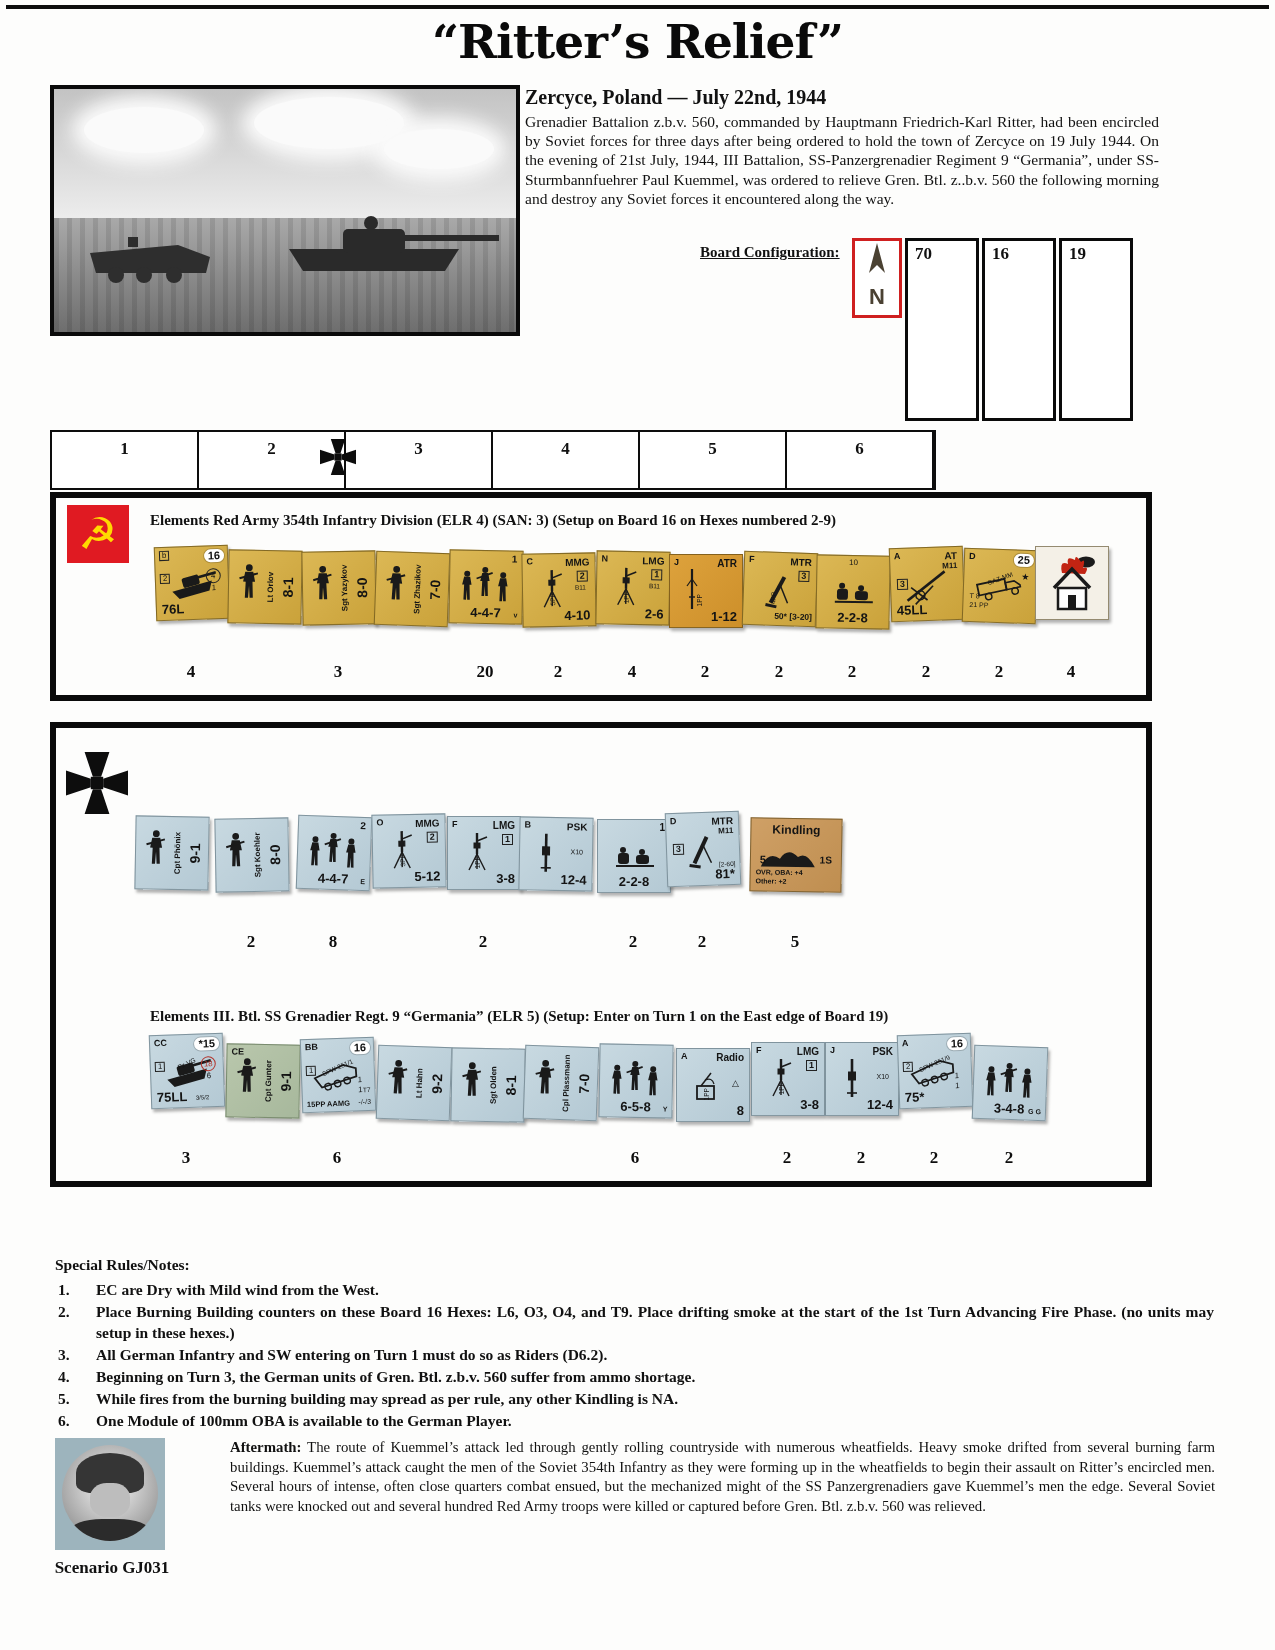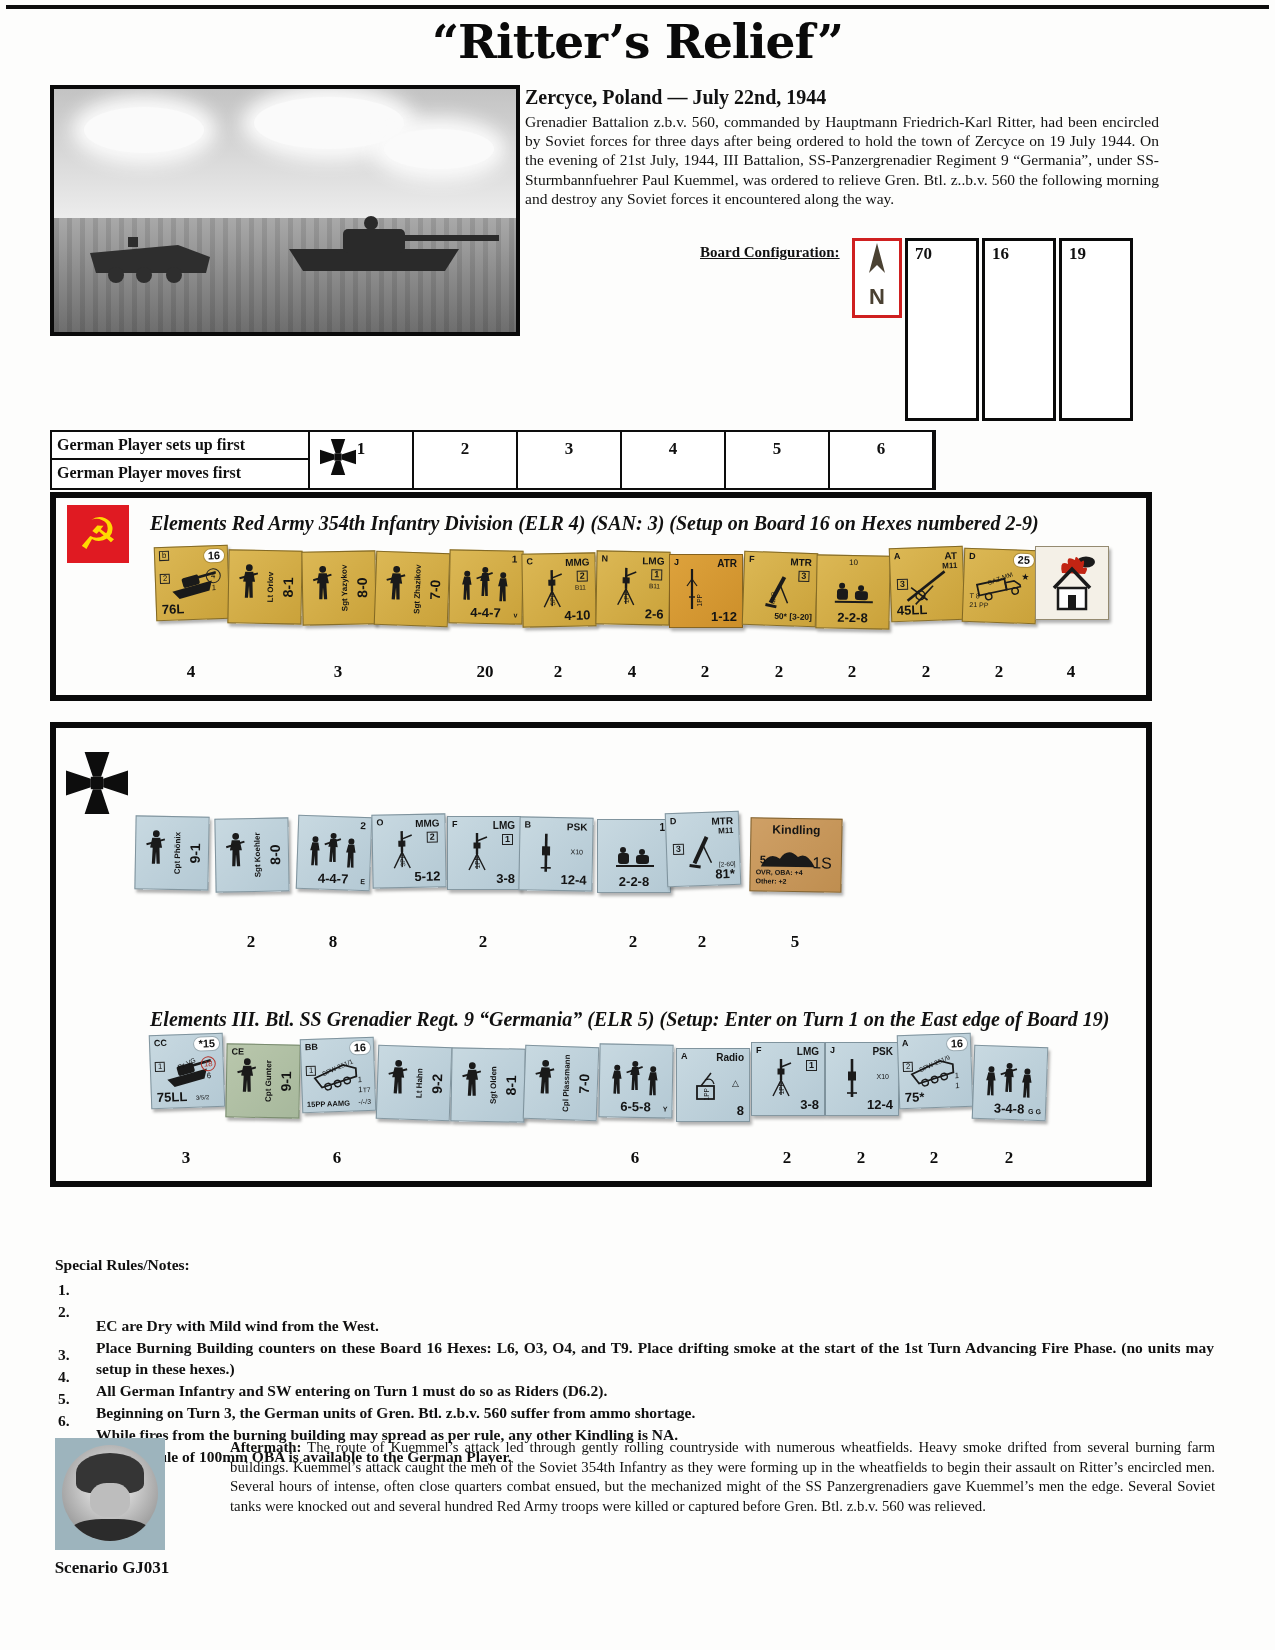--- a/index.html
+++ b/index.html
@@ -37,21 +37,21 @@
   .tt-cell{flex:1;border-right:2px solid #0d0d0d;text-align:center;font-weight:bold;font-size:17px;padding-top:7px;}
   .tt-cell:last-child{border-right:none;}
   .tt-cross{position:absolute;left:268px;top:7px;width:36px;height:36px;}
 
   .force-box{position:absolute;left:50px;border:6px solid #0a0a0a;background:#fdfdfc;}
   .force-box.sov{top:492px;width:1090px;height:197px;}
   .force-box.ger{top:722px;width:1090px;height:453px;}
   .flag-sov{position:absolute;left:67px;top:505px;width:62px;height:58px;background:#e01a22;text-align:center;}
   .flag-sov span{font-family:"DejaVu Sans",sans-serif;font-size:44px;line-height:58px;color:#ffd900;}
   .ger-cross{position:absolute;left:66px;top:752px;width:62px;height:62px;}
-  .force-h{position:absolute;font-size:20px;font-weight:bold;white-space:nowrap;font-style:italic;}
+  .force-h{position:absolute;font-size:15px;font-weight:bold;white-space:nowrap;}
   #sov-header{left:150px;top:512px;}
   #ger-header1{left:150px;top:780px;}
   #ger-header2{left:150px;top:1008px;}
 
   
   .counter{position:absolute;width:72px;height:72px;background:#d7b14a;border:1px solid rgba(70,55,15,.55);
     box-shadow:2px 3px 3px rgba(0,0,0,.30);font-family:"Liberation Sans",sans-serif;color:#141414;}
   .tone-sov{background:linear-gradient(135deg,#dcb855,#caa23a);}
   .tone-sov2{background:linear-gradient(135deg,#dda23c,#cd8f2a);}
   .tone-ger{background:linear-gradient(135deg,#c8d9e1,#b4c9d4);border-color:rgba(70,90,100,.5);}
@@ -85,21 +85,21 @@
   .cf-tr10{top:3px;left:50%;transform:translateX(-50%);font-size:8px;}
   .cf-sub{bottom:17px;right:4px;font-size:6.5px;white-space:nowrap;}
   .cf-subr{bottom:5px;right:4px;font-size:7px;}
   .cf-sub2{top:15px;right:5px;font-size:8px;font-weight:bold;}
   .cf-subl{bottom:6px;left:44px;font-size:6px;}
   .cf-diag{left:50%;top:40%;transform:translate(-50%,-50%) rotate(-22deg);font-size:6.5px;white-space:nowrap;}
   .cf-ml{bottom:22px;left:6px;font-size:7px;white-space:nowrap;}
   .cf-ml2{bottom:13px;left:6px;font-size:7px;white-space:nowrap;}
   .cf-fox{top:5px;left:50%;transform:translateX(-50%);font-size:12px;font-weight:bold;}
   .cf-fl5{top:36px;left:9px;font-size:11px;font-weight:bold;}
-  .cf-f1s{top:36px;right:9px;font-size:16px;font-weight:normal;text-align:right;}
+  .cf-f1s{top:36px;right:9px;font-size:10px;font-weight:bold;text-align:right;}
   .cf-fline1{bottom:15px;left:5px;font-size:7px;font-weight:bold;white-space:nowrap;}
   .cf-fline2{bottom:6px;left:5px;font-size:7px;font-weight:bold;white-space:nowrap;}
   .cf-vname{left:58%;top:50%;transform:translate(-50%,-50%) rotate(-90deg);font-size:8px;font-weight:bold;white-space:nowrap;}
   .cf-vstat{left:82%;top:50%;transform:translate(-50%,-50%) rotate(-90deg);font-size:14px;font-weight:bold;white-space:nowrap;}
   .c-icon{position:absolute;}
   .ci-infantry-icon{left:8px;top:12px;}
   .ci-squad-icon{left:8px;top:14px;}
   .ci-crew-icon{left:16px;top:24px;}
   .ci-mg-icon{left:16px;top:14px;}
   .ci-atr-icon{left:14px;top:12px;}
@@ -111,21 +111,21 @@
   .ci-halftrack-icon{left:8px;top:20px;}
   .ci-truck-icon{left:10px;top:22px;}
   .ci-foxhole-icon{left:8px;top:26px;}
   .ci-burning-building-icon{left:6px;top:6px;}
   .count-label{position:absolute;transform:translateX(-50%);font-family:"Liberation Serif",serif;font-weight:bold;font-size:17px;color:#0d0d0d;}
 
   
   .rules-h{position:absolute;left:55px;top:1256px;font-size:15.5px;font-weight:bold;}
   .rule-item{position:absolute;left:58px;width:1156px;font-size:15.5px;font-weight:bold;line-height:21px;}
   .rule-num{position:absolute;left:0;top:0;}
-  .rule-text{display:block;margin-left:38px;text-align:justify;margin-top:36px;}
+  .rule-text{display:block;margin-left:38px;text-align:justify;}
 
   
   .portrait{position:absolute;left:55px;top:1438px;width:110px;height:112px;background:#9db4bd;}
   .portrait-circle{position:absolute;left:7px;top:7px;width:96px;height:96px;border-radius:50%;overflow:hidden;
      background:radial-gradient(circle at 50% 42%,#d9d9d9 25%,#9c9c9c 75%);}
   .helmet{position:absolute;left:14px;top:8px;width:68px;height:40px;background:#353535;border-radius:50% 50% 24% 24%;}
   .face{position:absolute;left:28px;top:38px;width:40px;height:34px;background:#bdbdbd;border-radius:42%;}
   .shoulders{position:absolute;left:8px;bottom:-8px;width:80px;height:30px;background:#2b2b2b;border-radius:40% 40% 0 0;}
   .scenario-id{position:absolute;left:42px;top:1558px;width:140px;text-align:center;font-size:17px;font-weight:bold;}
   .aftermath{position:absolute;left:230px;top:1438px;width:985px;margin:0;font-size:14.8px;line-height:1.33;text-align:justify;}
@@ -178,24 +178,20 @@
     </div>
   <div class="board-box" style="left:982px;">
       <span>16</span>
     </div>
   <div class="board-box" style="left:1059px;">
       <span>19</span>
     </div>
 
 
   <div class="turn-track">
-    <div class="tt-left">
-      <div class="tt-row a">German Player sets up first</div>
-      <div class="tt-row">German Player moves first</div>
-    </div>
     <div class="tt-cell"><span>1</span></div>
     <div class="tt-cell"><span>2</span></div>
     <div class="tt-cell"><span>3</span></div>
     <div class="tt-cell"><span>4</span></div>
     <div class="tt-cell"><span>5</span></div>
     <div class="tt-cell"><span>6</span></div>
     <svg class="tt-cross" viewBox="0 0 60 60">
       <g fill="#0d0d0d">
           <polygon points="18,0 42,0 34,24 26,24"></polygon>
           <polygon points="18,60 42,60 34,36 26,36"></polygon>

